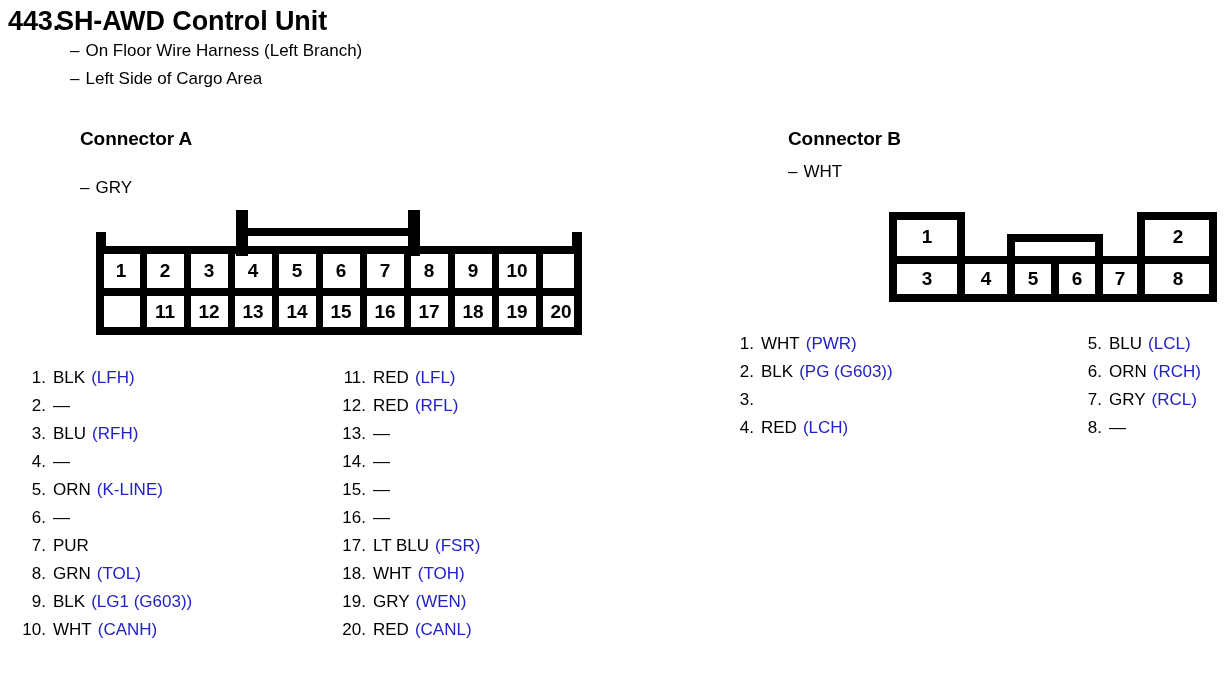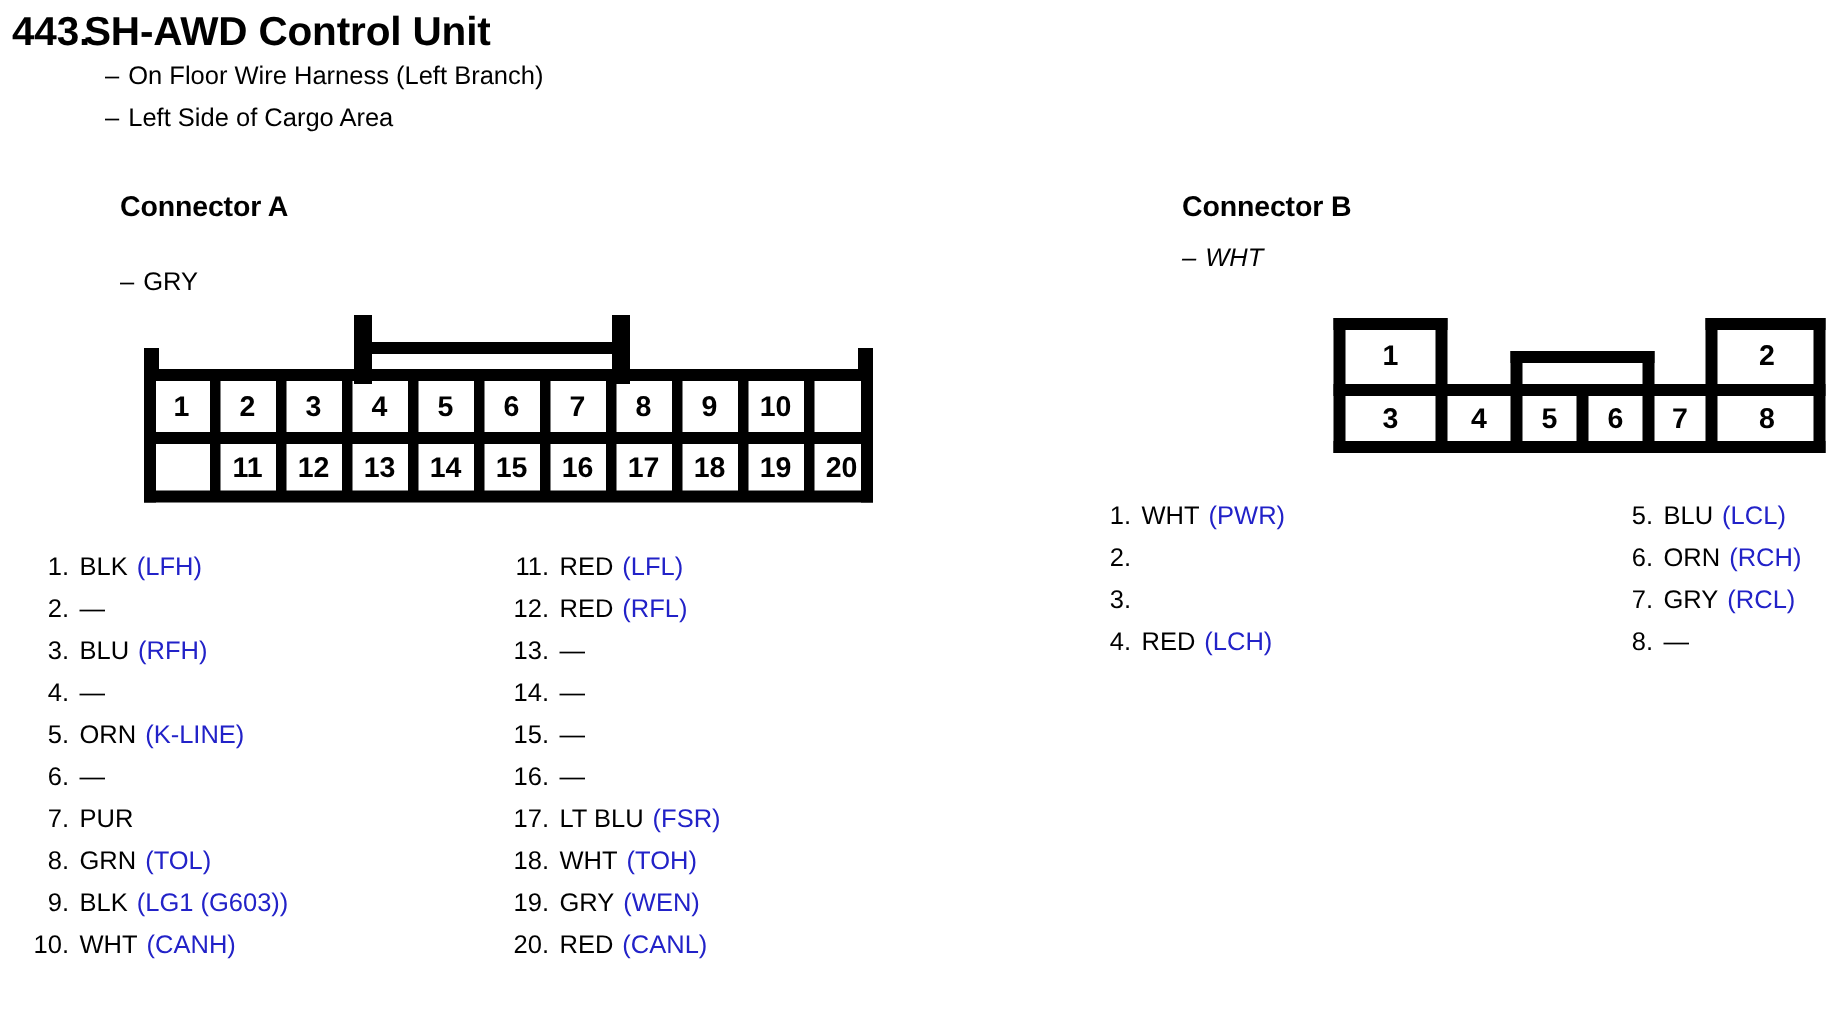--- a/index.html
+++ b/index.html
@@ -252,21 +252,21 @@
       <span class="pin-num" style="width: 34px; flex: 0 0 34px;">19.</span>
       <span class="pin-body"><span class="wire">GRY</span><span class="sig">(WEN)</span></span>
     </div>
     <div class="pin-row">
       <span class="pin-num" style="width: 34px; flex: 0 0 34px;">20.</span>
       <span class="pin-body"><span class="wire">RED</span><span class="sig">(CANL)</span></span>
     </div>
   </div>
 
 <div class="abs conn-head" style="left:788px; top:128px;">Connector B</div>
-<div class="abs conn-sub" style="left:788px; top:162px;font-style:italic;">
+<div class="abs conn-sub" style="left:788px; top:162px;">
   <span class="dash">–</span><span>WHT</span>
 </div>
 
 <div class="abs" style="left:885px; top:208px;">
   <svg width="336" height="100" viewBox="0 0 336 100" xmlns="http://www.w3.org/2000/svg">
     <g fill="#000000">
 
       <rect x="4" y="4" width="76" height="8"></rect>
       <rect x="4" y="4" width="8" height="90"></rect>
       <rect x="72" y="4" width="8" height="52"></rect>
@@ -302,20 +302,21 @@
   </svg>
 </div>
 
 <div class="abs pin-list" id="b-list-left" style="left:730px; top:330px; width:300px;">
     <div class="pin-row">
       <span class="pin-num" style="width: 24px; flex: 0 0 24px;">1.</span>
       <span class="pin-body"><span class="wire">WHT</span><span class="sig">(PWR)</span></span>
     </div>
     <div class="pin-row">
       <span class="pin-num" style="width: 24px; flex: 0 0 24px;">2.</span>
+      <span class="pin-body"><span class="wire">BLK</span><span class="sig">(PG (G603))</span></span>
     </div>
     <div class="pin-row">
       <span class="pin-num" style="width: 24px; flex: 0 0 24px;">3.</span>
     </div>
     <div class="pin-row">
       <span class="pin-num" style="width: 24px; flex: 0 0 24px;">4.</span>
       <span class="pin-body"><span class="wire">RED</span><span class="sig">(LCH)</span></span>
     </div>
   </div>
 <div class="abs pin-list" id="b-list-right" style="left:1078px; top:330px; width:150px;">

